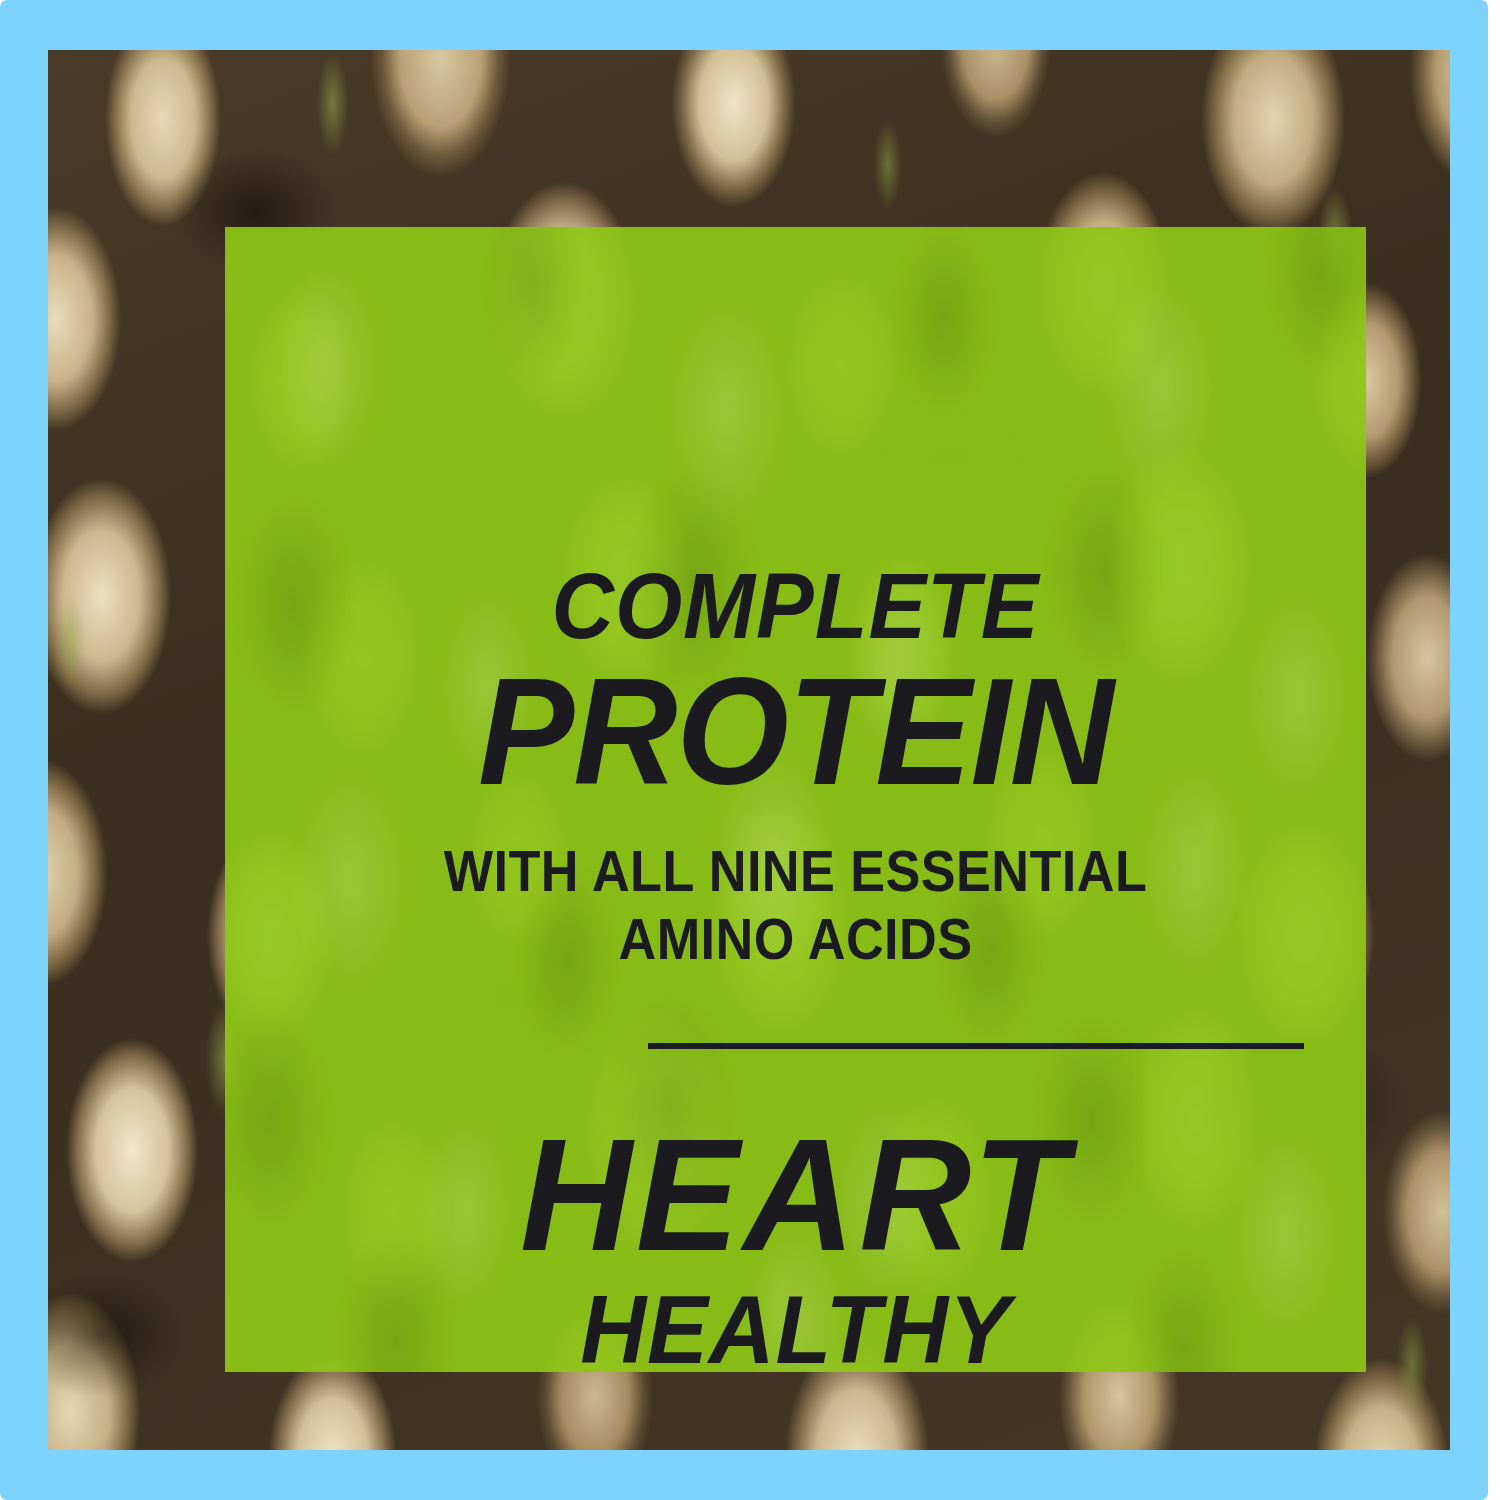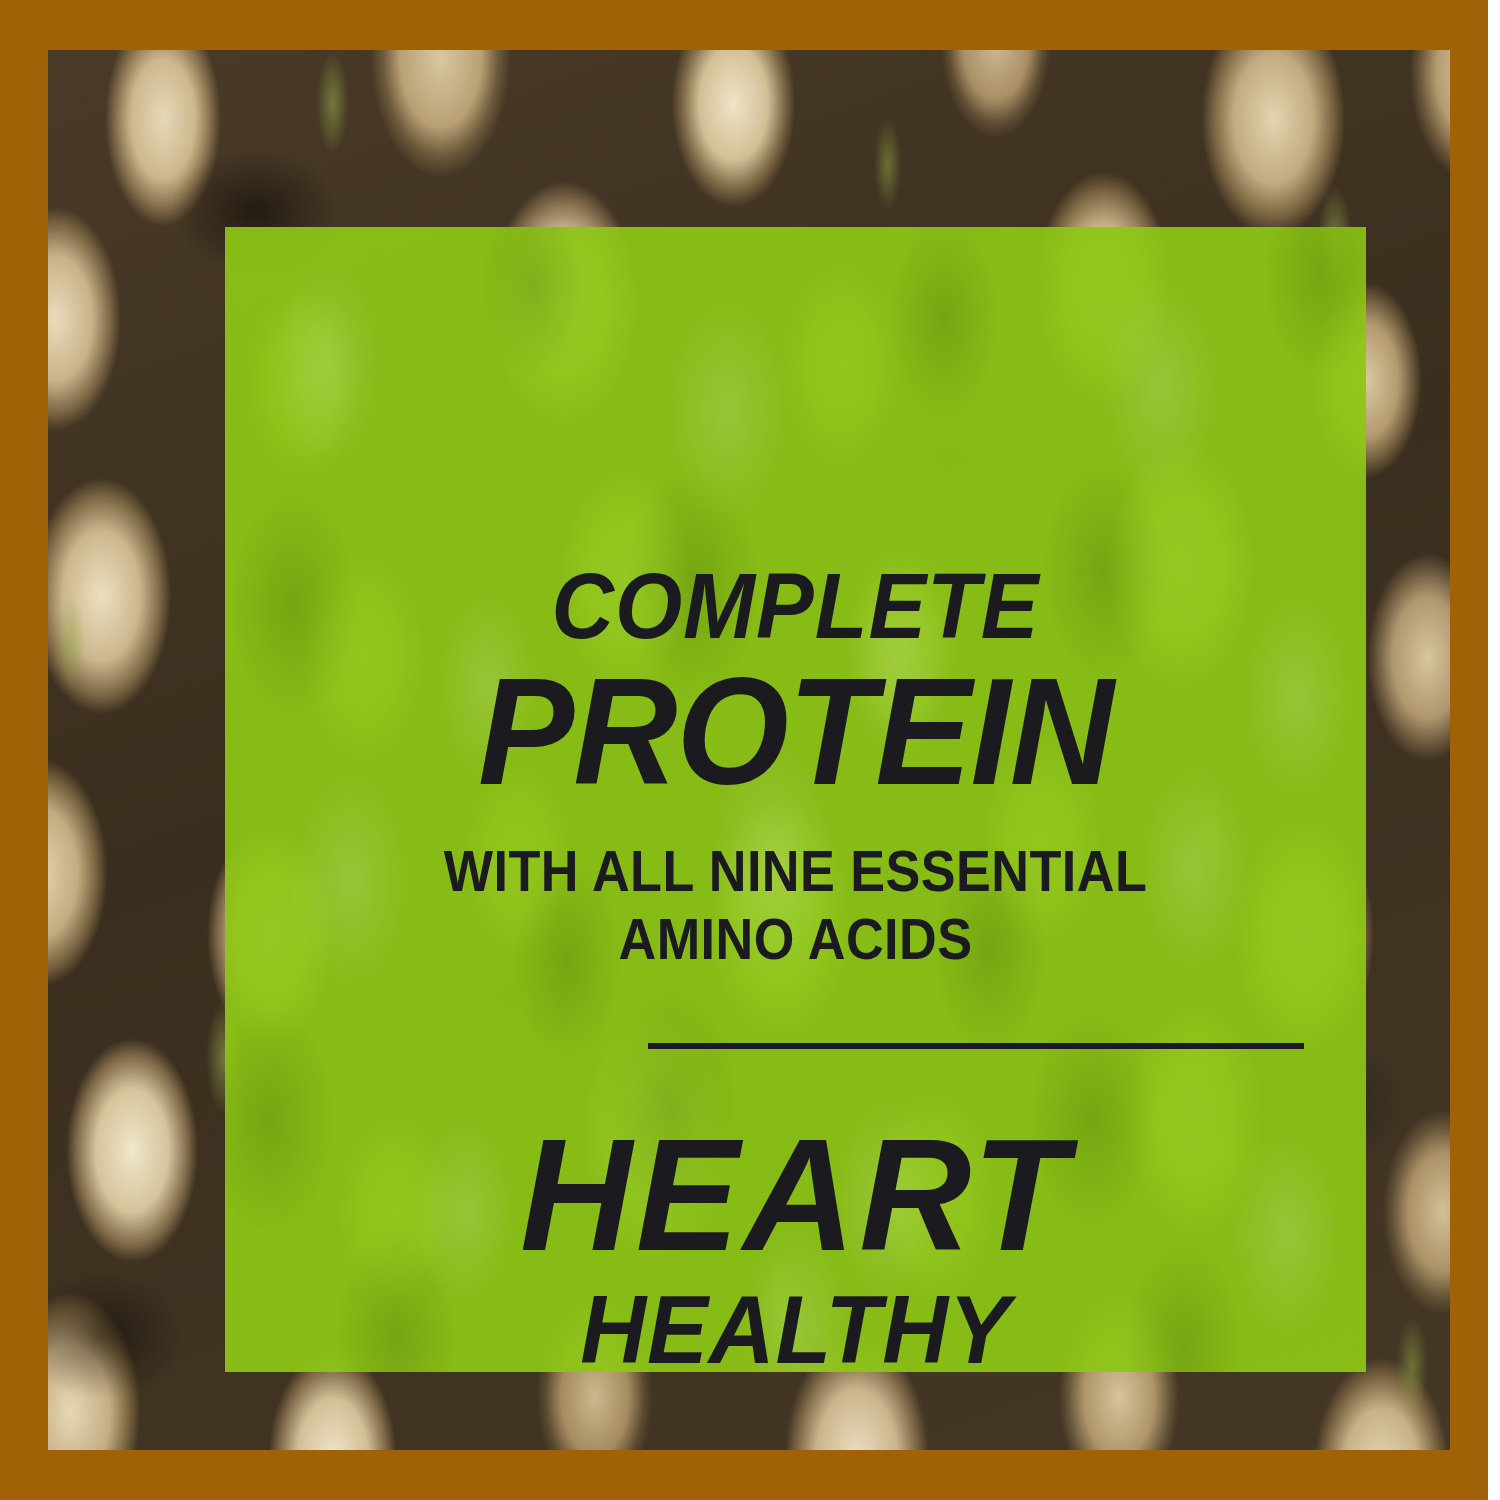--- a/index.html
+++ b/index.html
@@ -9,21 +9,22 @@
     height: 1500px;
     background: #ffffff;
     font-family: "Liberation Sans", sans-serif;
     overflow: hidden;
   }
 
   #stage {
     position: relative;
     width: 1488px;
     height: 1500px;
-    background: #a16207;
+    background: #7dd3fc;
+    border-radius: 7px;
   }
 
   
   #photo {
     position: absolute;
     left: 48px;
     top: 50px;
     width: 1402px;
     height: 1400px;
     overflow: hidden;

